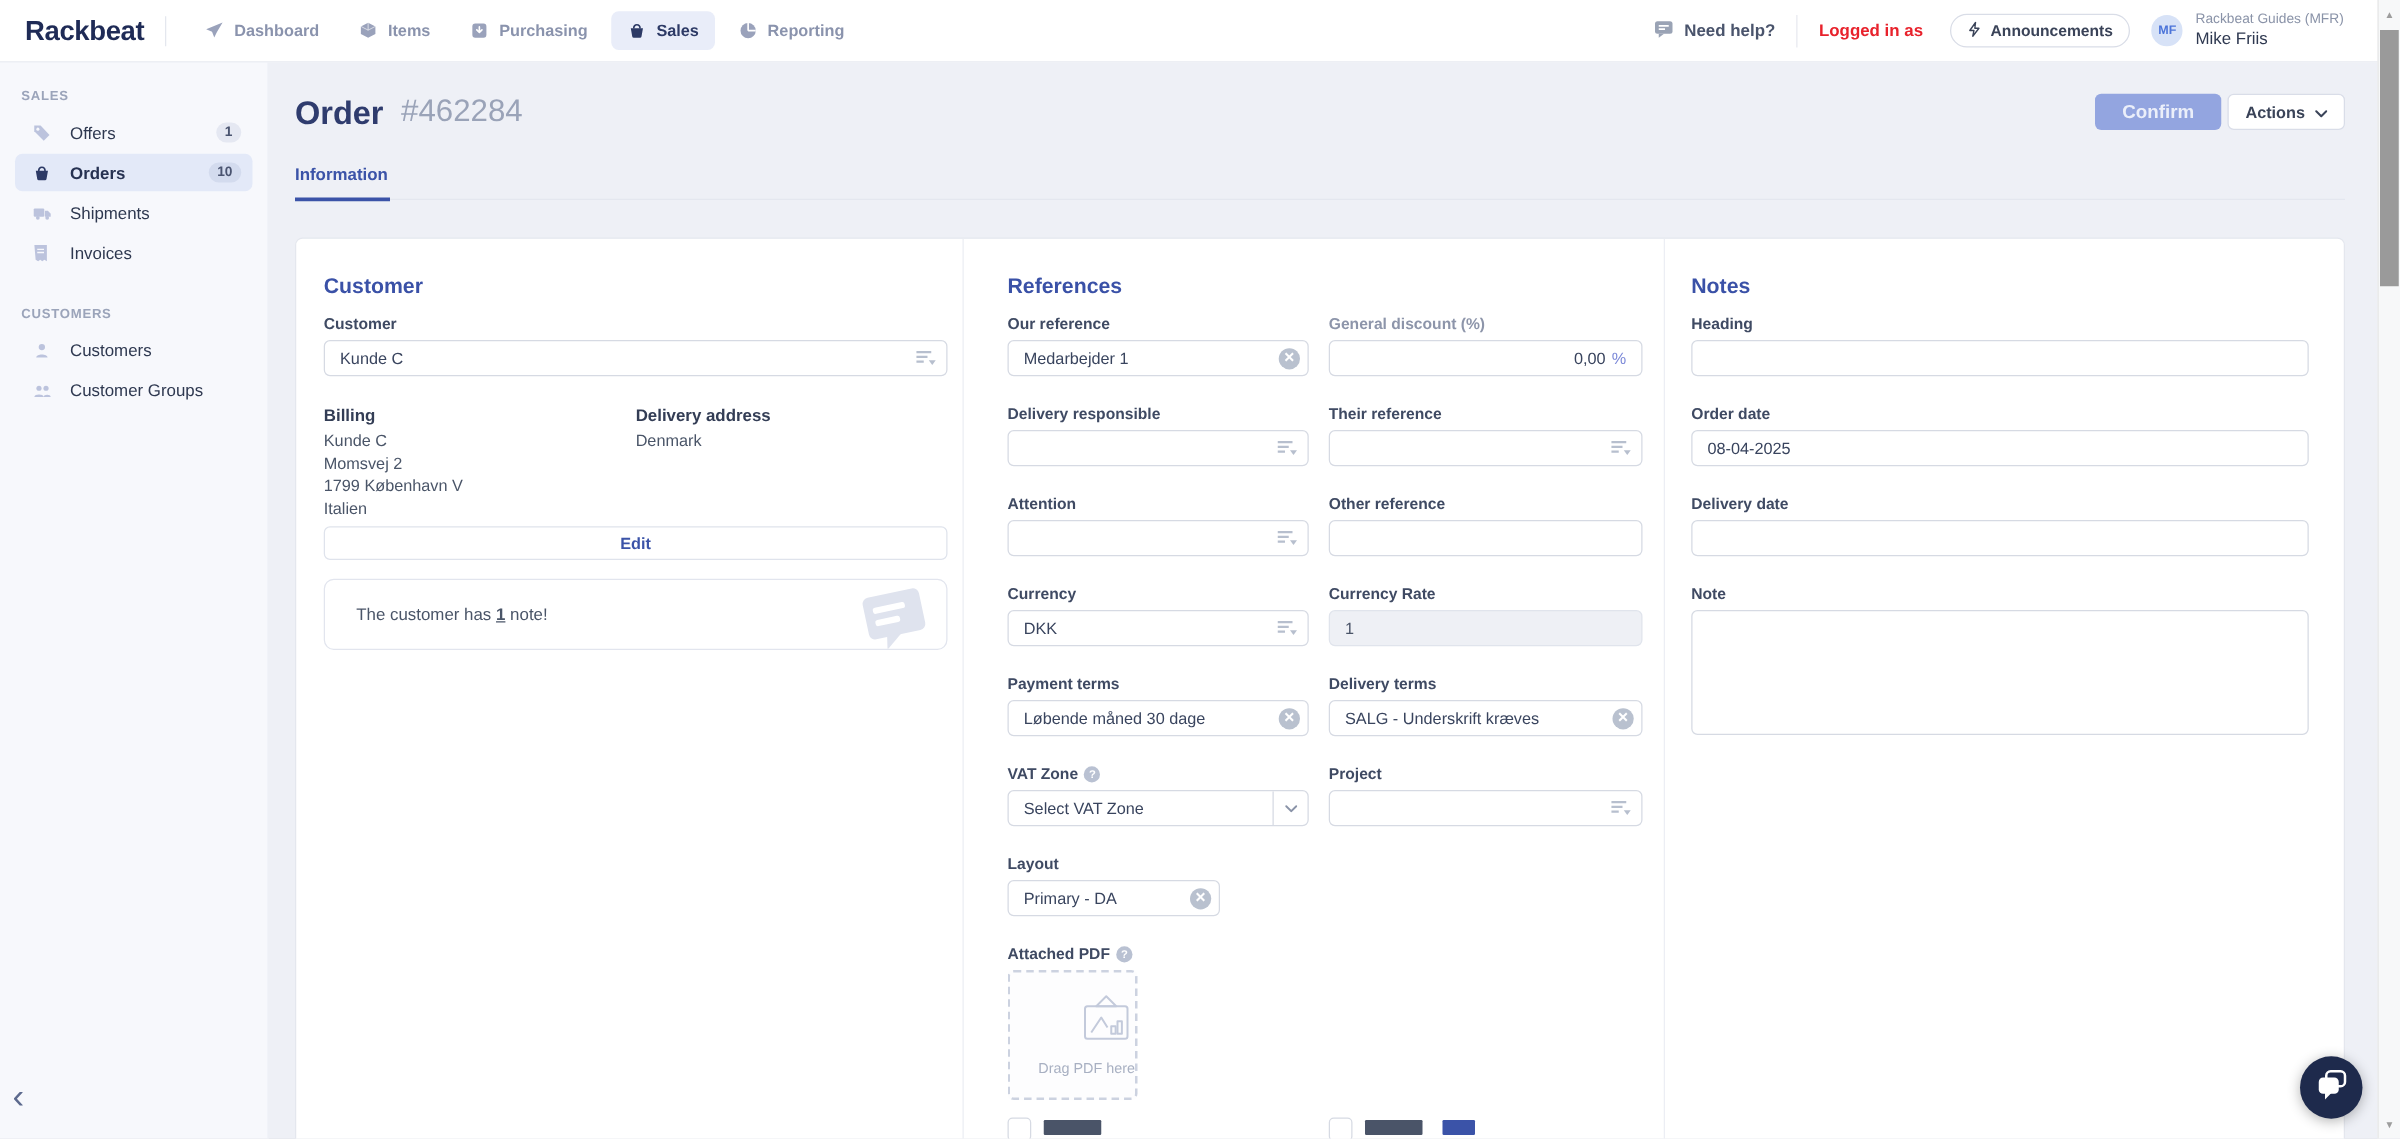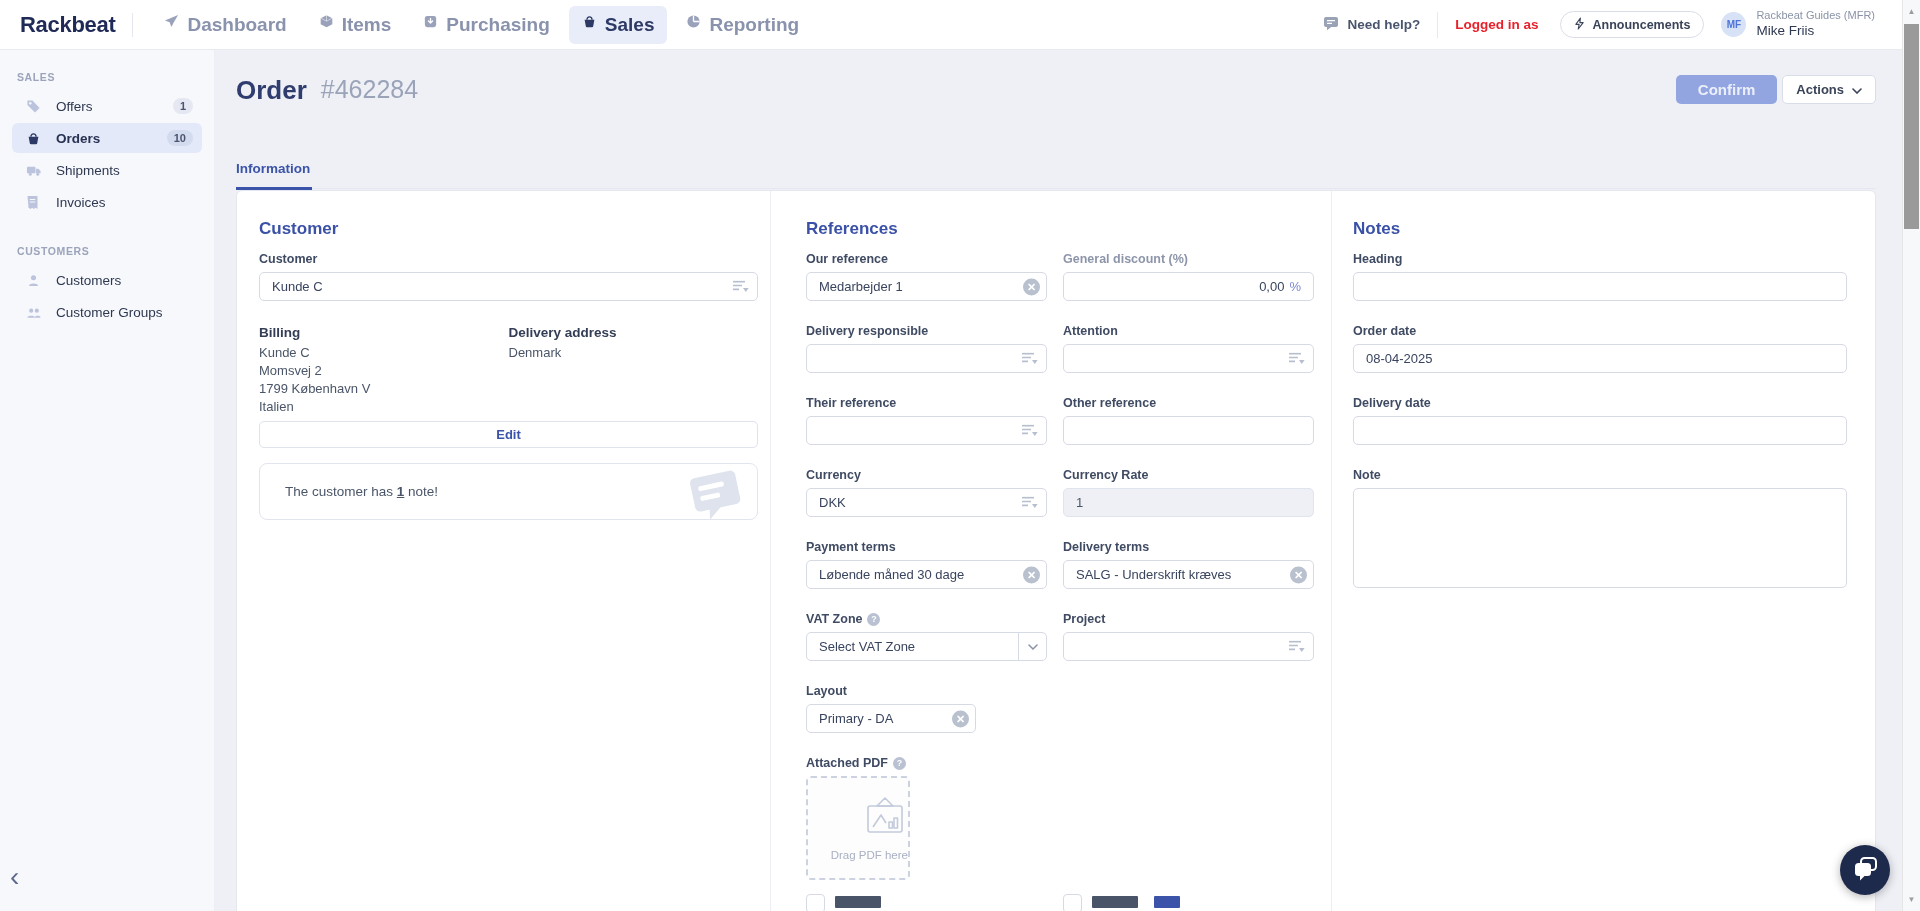--- a/index.html
+++ b/index.html
@@ -6,21 +6,21 @@
   .app{position:relative;width:1920px;height:911px;background:#eef0f6;overflow:hidden;
        font-family:"Liberation Sans",sans-serif;-webkit-font-smoothing:antialiased;}
 
   
   .topbar{position:absolute;top:0;left:0;right:17px;height:49px;background:#fff;
           border-bottom:1px solid #e8eaf1;display:flex;align-items:center;z-index:6;}
   .logo{font-size:22px;font-weight:bold;color:#1f2b56;margin-left:20px;letter-spacing:-.3px;cursor:pointer;}
   .logo-divider{width:1px;height:24px;background:#e4e7ee;margin:0 18px 0 17px;}
   .mainnav{display:flex;align-items:center;gap:6px;}
   .nav-item{display:flex;align-items:flex-start;gap:8px;padding:8px 13px;border-radius:6px;
-            font-size:19px;color:#8a93ad;font-weight:600;cursor:pointer;white-space:nowrap;}
+            font-size:13px;color:#8a93ad;font-weight:600;cursor:pointer;white-space:nowrap;}
   .nav-item.active{background:#e9edf9;color:#2d3a66;}
   .nav-item .ico{display:flex;align-items:center;}
   .topbar-right{margin-left:auto;display:flex;align-items:center;padding-right:28px;}
   .need-help{display:flex;align-items:center;gap:8px;font-size:13.5px;color:#4a546c;font-weight:600;cursor:pointer;}
   .tb-divider{width:1px;height:26px;background:#e7e9f0;margin:0 17px;}
   .logged-in{color:#e8222c;font-weight:bold;font-size:13.5px;}
   .announce{margin-left:22px;display:flex;align-items:center;gap:7px;height:27px;padding:0 13px;
             border:1px solid #d9dde7;border-radius:14px;background:#fff;font-size:12.5px;
             font-weight:bold;color:#3a4358;cursor:pointer;font-family:inherit;}
   .avatar{width:25px;height:25px;border-radius:50%;background:#d7e2f7;color:#4c74d9;font-size:10px;
@@ -47,21 +47,21 @@
   .main{position:absolute;left:214px;top:49px;right:17px;bottom:0;overflow:hidden;}
   .page-head{position:absolute;left:22px;right:27px;top:26px;display:flex;align-items:flex-start;}
   .pg-title{font-size:26px;color:#2f3c6e;font-weight:600;}
   .pg-num{font-size:25px;color:#9aa3b8;margin-left:14px;font-weight:400;}
   .head-actions{margin-left:auto;display:flex;gap:5px;}
   .btn-confirm{height:29px;padding:0 22px;background:#93a5e0;border:none;border-radius:5px;
                color:rgba(255,255,255,.82);font-size:15px;font-weight:bold;font-family:inherit;cursor:pointer;}
   .btn-actions{height:29px;padding:0 13px;background:#fff;border:1px solid #d9dde8;border-radius:5px;
                color:#3a4358;font-size:13px;font-weight:bold;display:flex;align-items:center;gap:8px;
                font-family:inherit;cursor:pointer;}
-  .tabs{position:absolute;left:22px;width:1640px;top:83px;border-bottom:1px solid #e4e7ef;display:flex;margin-top:29px;}
+  .tabs{position:absolute;left:22px;width:1640px;top:83px;border-bottom:1px solid #e4e7ef;display:flex;}
   .tab{padding:0 2px 11px 0;font-size:13.5px;font-weight:600;color:#3b53a8;
        border-bottom:3px solid #3b53a8;margin-bottom:-2px;cursor:pointer;}
 
   
   .card{position:absolute;left:22px;top:141px;width:1640px;height:790px;background:#fff;
         border:1px solid #e4e7ee;border-radius:6px;display:flex;box-sizing:border-box;}
   .col{box-sizing:border-box;padding-top:28px;}
   .col1{width:534px;padding-left:22px;padding-right:12px;border-right:1px solid #eceef4;}
   .col2{width:562px;padding-left:35px;padding-right:16px;border-right:1px solid #eceef4;}
   .col3{width:544px;padding-left:21px;padding-right:28px;}
@@ -373,34 +373,34 @@
               <input value="" style="">
               <span class="sel-ico">
                 <svg width="16" height="13" viewBox="0 0 16 13">
                     <path d="M0 1.2 H12 M0 5 H9 M0 8.8 H6" stroke="#b7bfce" stroke-width="1.7"></path>
                     <path d="M10 7.6 H15.6 L12.8 11.4 Z" fill="#b7bfce"></path>
                   </svg>
               </span>
             </div>
           </div>
           <div class="fgroup">
-            <label class="f-label">Attention</label>
+            <label class="f-label">Their reference</label>
             <div class="ib">
               <input value="" style="">
               <span class="sel-ico">
                 <svg width="16" height="13" viewBox="0 0 16 13">
                     <path d="M0 1.2 H12 M0 5 H9 M0 8.8 H6" stroke="#b7bfce" stroke-width="1.7"></path>
                     <path d="M10 7.6 H15.6 L12.8 11.4 Z" fill="#b7bfce"></path>
                   </svg>
               </span>
             </div>
           </div>
 
           <div class="fgroup">
-            <label class="f-label">Their reference</label>
+            <label class="f-label">Attention</label>
             <div class="ib">
               <input value="" style="">
               <span class="sel-ico">
                 <svg width="16" height="13" viewBox="0 0 16 13">
                     <path d="M0 1.2 H12 M0 5 H9 M0 8.8 H6" stroke="#b7bfce" stroke-width="1.7"></path>
                     <path d="M10 7.6 H15.6 L12.8 11.4 Z" fill="#b7bfce"></path>
                   </svg>
               </span>
             </div>
           </div>

